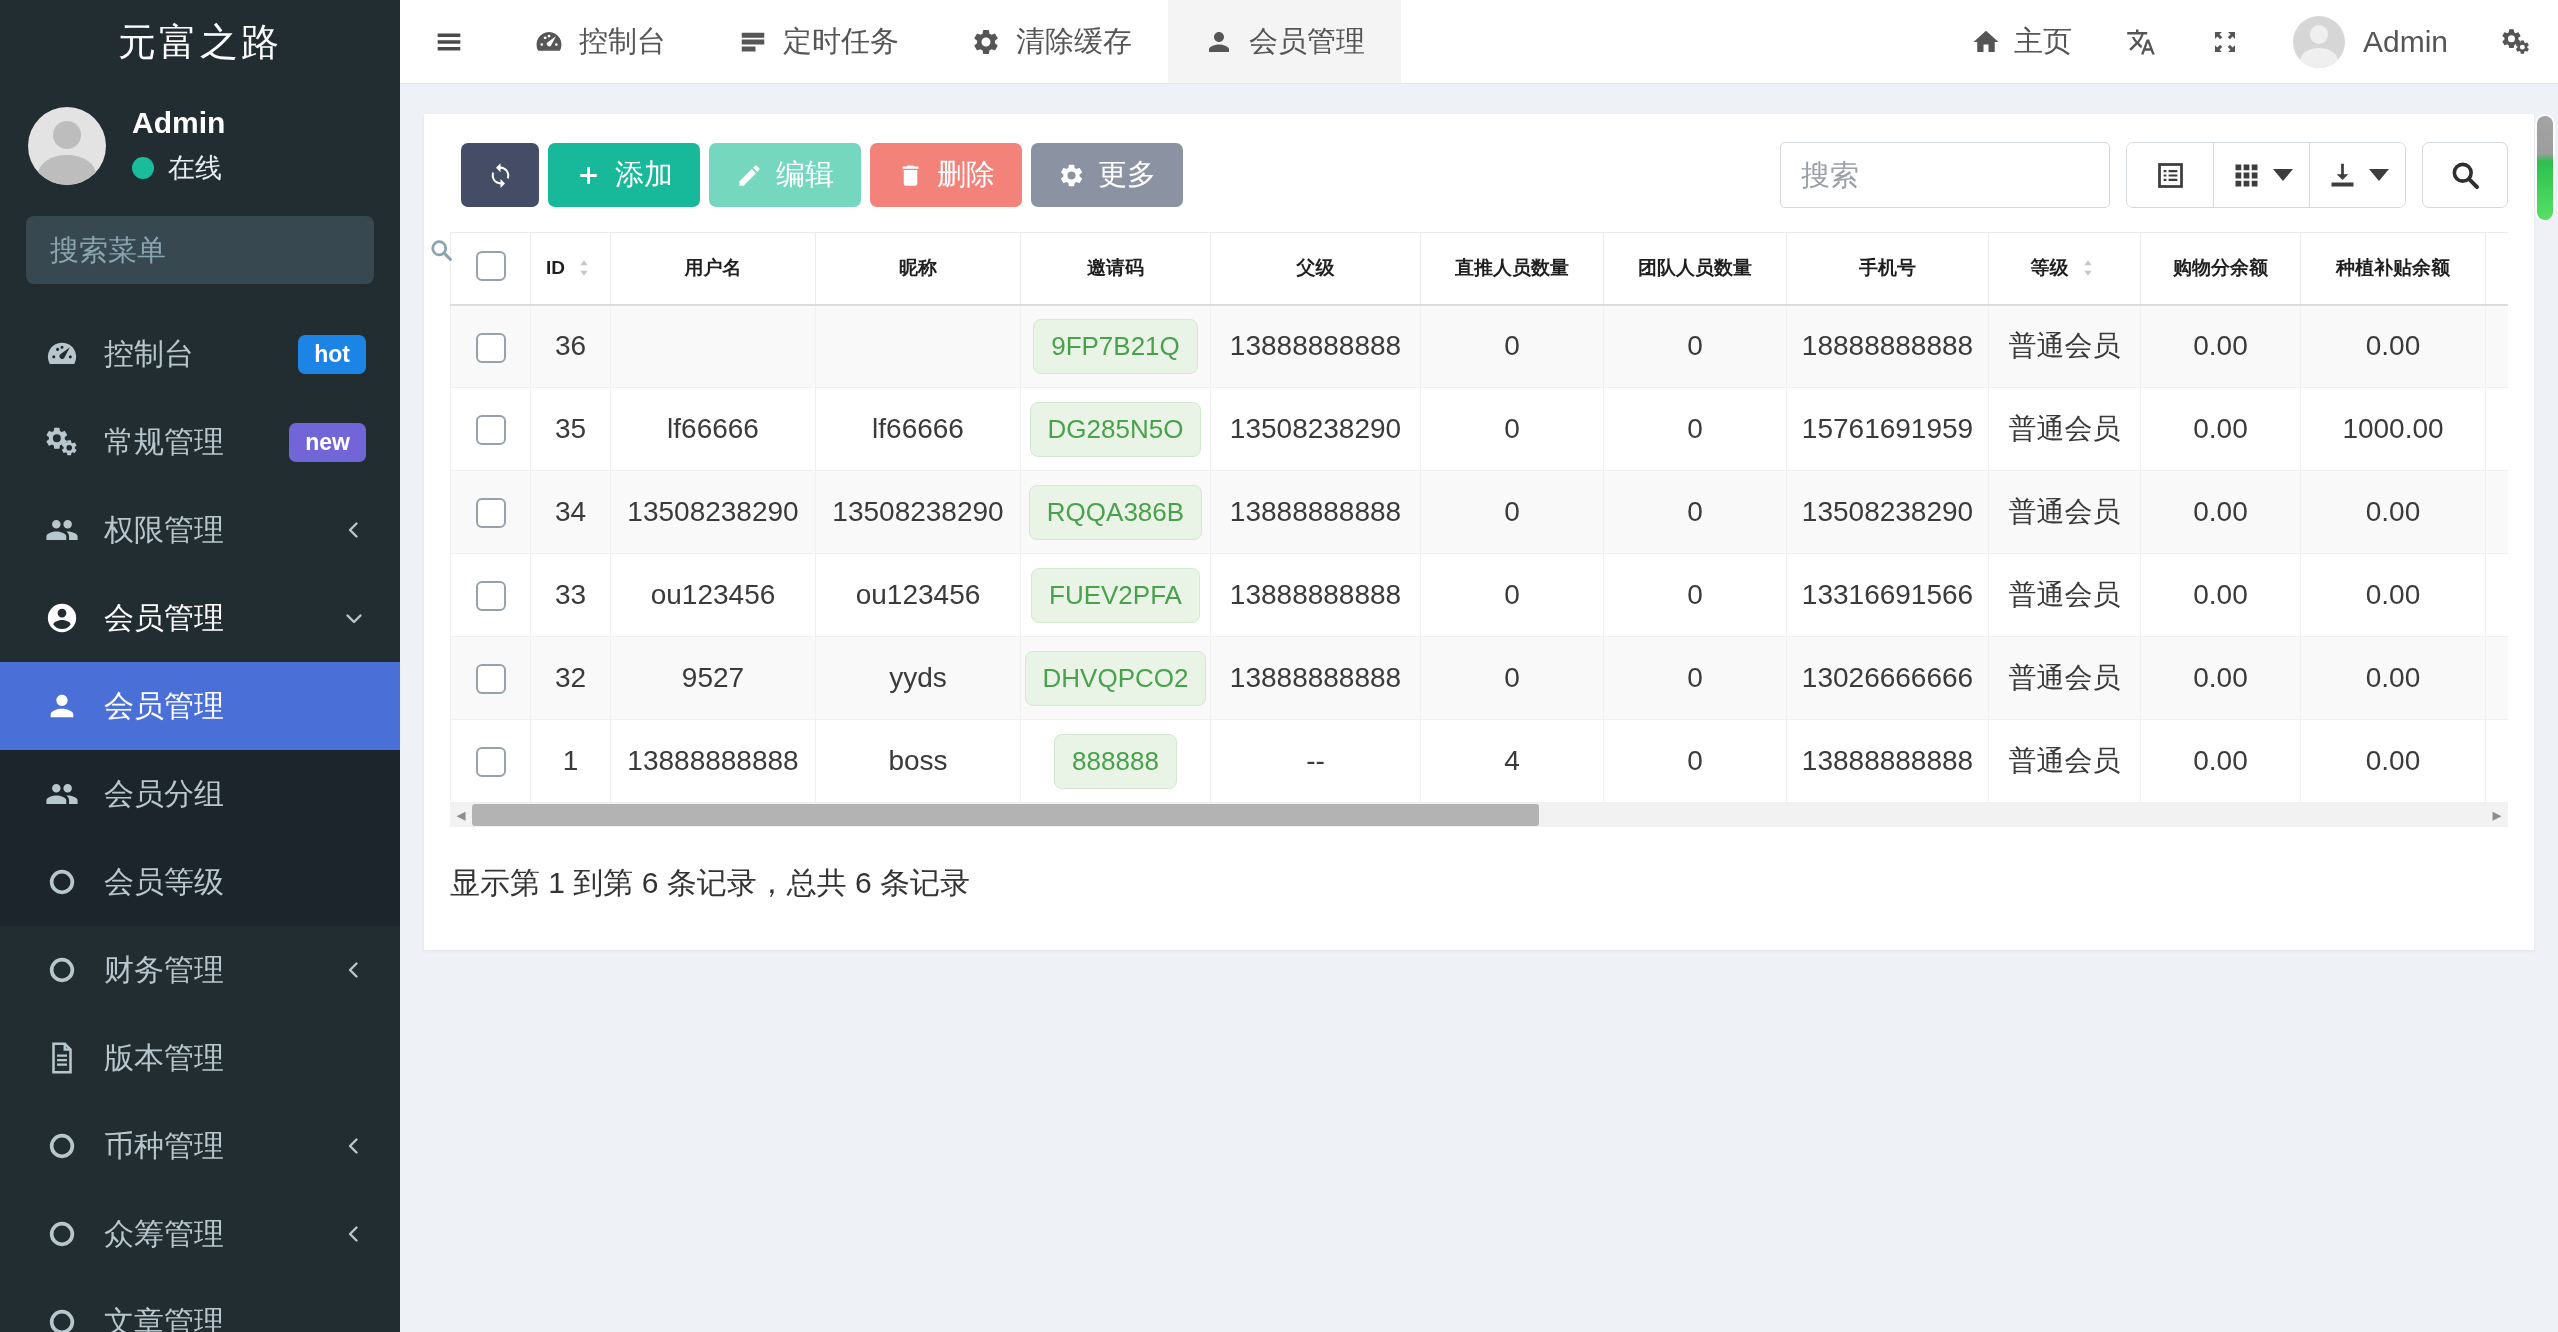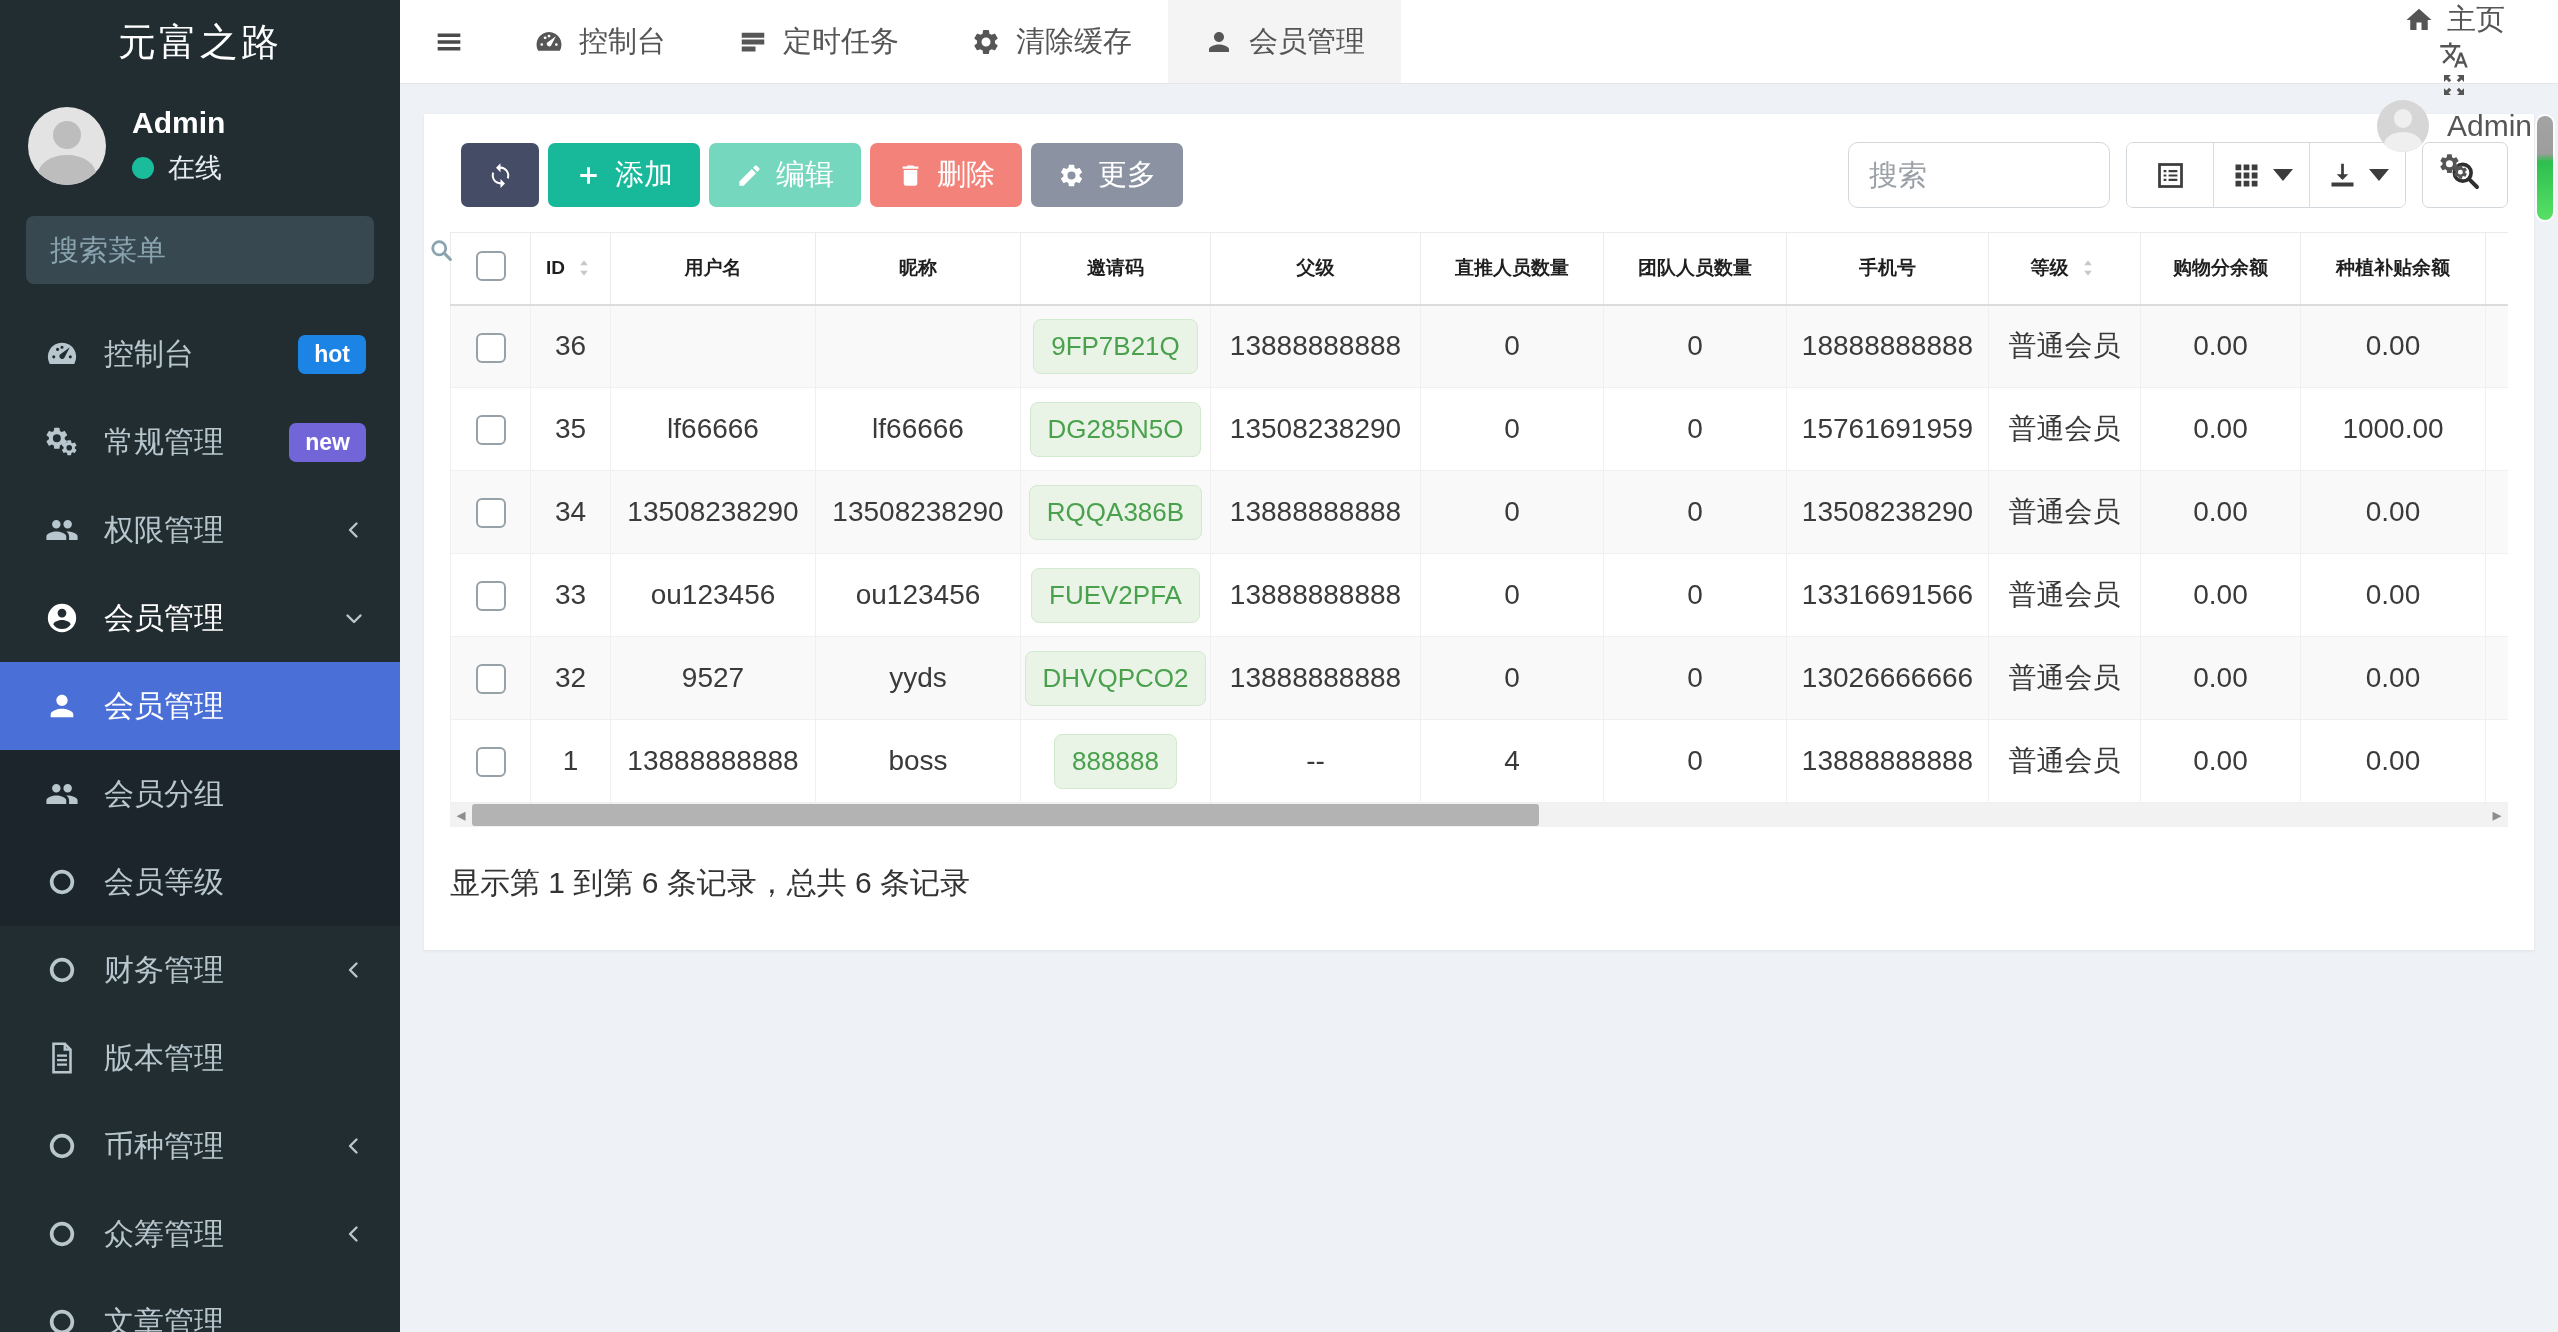--- a/index.html
+++ b/index.html
@@ -35,21 +35,21 @@
   .submenu { background:var(--submenu-bg,#1c252b); }
   .submenu .menu-item.active { background:var(--active-blue,#4a70d8); color:#fff; }
 
   
   .topbar { position:absolute; left:400px; top:0; width:2158px; height:84px; background:#fff; display:flex; align-items:stretch; border-bottom:1px solid #e2e6ea; z-index:10; }
   .hamburger { display:flex; align-items:center; padding:0 32px; color:#4a4a4a; font-size:34px; cursor:pointer; }
   .top-tabs { display:flex; }
   .top-tab { display:flex; align-items:center; gap:15px; padding:0 36px; font-size:29px; color:#555; cursor:pointer; }
   .top-tab .icon { font-size:30px; color:#565656; }
   .top-tab.active { background:#f4f4f4; }
-  .topbar-right { margin-left:auto; display:flex; align-items:center;flex-direction:column; }
+  .topbar-right { margin-left:auto; display:flex; align-items:center; }
   .top-link { display:flex; align-items:center; gap:13px; padding:0 27px; font-size:29px; color:#555; cursor:pointer; height:100%; }
   .top-link .icon { font-size:30px; }
   .top-user { display:flex; align-items:center; gap:18px; padding:0 26px; cursor:pointer; }
   .top-avatar { position:relative; width:52px; height:52px; border-radius:50%; background:#d6d6d6; overflow:hidden; }
   .top-avatar::before { content:''; position:absolute; width:36%; height:36%; border-radius:50%; background:#efefef; left:32%; top:18%; }
   .top-avatar::after { content:''; position:absolute; width:74%; height:50%; border-radius:50% 50% 0 0; background:#efefef; left:13%; top:62%; }
   .top-user-name { font-size:30px; color:#555; }
 
   
   .content { position:absolute; left:400px; top:84px; width:2158px; height:1248px; background:#eef1f5; }
@@ -58,21 +58,21 @@
   .toolbar { display:flex; justify-content:space-between; align-items:center; }
   .toolbar-left { display:flex; align-items:center; gap:9px;padding-left:11px; }
   .btn { height:64px; border:none; border-radius:7px; color:#fff; font-size:29px; font-family:inherit; display:inline-flex; align-items:center; gap:13px; padding:0 27px; cursor:pointer; }
   .btn .icon { font-size:27px; }
   .btn-refresh { background:var(--btn-refresh,#454d66); width:78px; padding:0; justify-content:center; }
   .btn-add { background:var(--btn-add,#18b99b); }
   .btn-edit { background:var(--btn-edit,#76d7bf); }
   .btn-delete { background:var(--btn-delete,#f3837a); }
   .btn-more { background:var(--btn-more,#8b93a3); }
   .toolbar-right { display:flex; align-items:center; gap:16px; }
-  .search-input { width:262px; height:66px; border:1px solid #d3d8dd; border-radius:10px; padding:0 20px; font-size:29px; color:#333; font-family:inherit; outline:none; }
+  .search-input { width:330px; height:66px; border:1px solid #d3d8dd; border-radius:5px; padding:0 20px; font-size:29px; color:#333; font-family:inherit; outline:none; }
   .search-input::placeholder { color:#9aa0a6; }
   .view-group { display:flex; border:1px solid #d3d8dd; border-radius:7px; overflow:hidden; background:#fff; height:66px; }
   .vg-btn { min-width:86px; display:flex; align-items:center; justify-content:center; gap:10px; color:#3d3d3d; background:#fff; border:none; border-left:1px solid #d9dde1; font-size:33px; cursor:pointer; padding:0 16px; }
   .vg-btn:first-child { border-left:none; }
   .caret-down { width:0; height:0; border-left:10px solid transparent; border-right:10px solid transparent; border-top:12px solid #3d3d3d; }
   .search-btn { width:86px; height:66px; border:1px solid #d3d8dd; border-radius:7px; background:#fff; color:#2f2f2f; display:flex; align-items:center; justify-content:center; font-size:36px; cursor:pointer; }
 
   .table-wrap { margin-top:24px; overflow:hidden; width:100%; }
   table { border-collapse:collapse; table-layout:fixed; width:2335px; background:#fff; }
   th { font-size:19px; font-weight:bold; color:#1f1f1f; height:72px; text-align:center; border:1px solid #ebebeb; border-bottom:2px solid #dcdcdc; background:#fff; }

